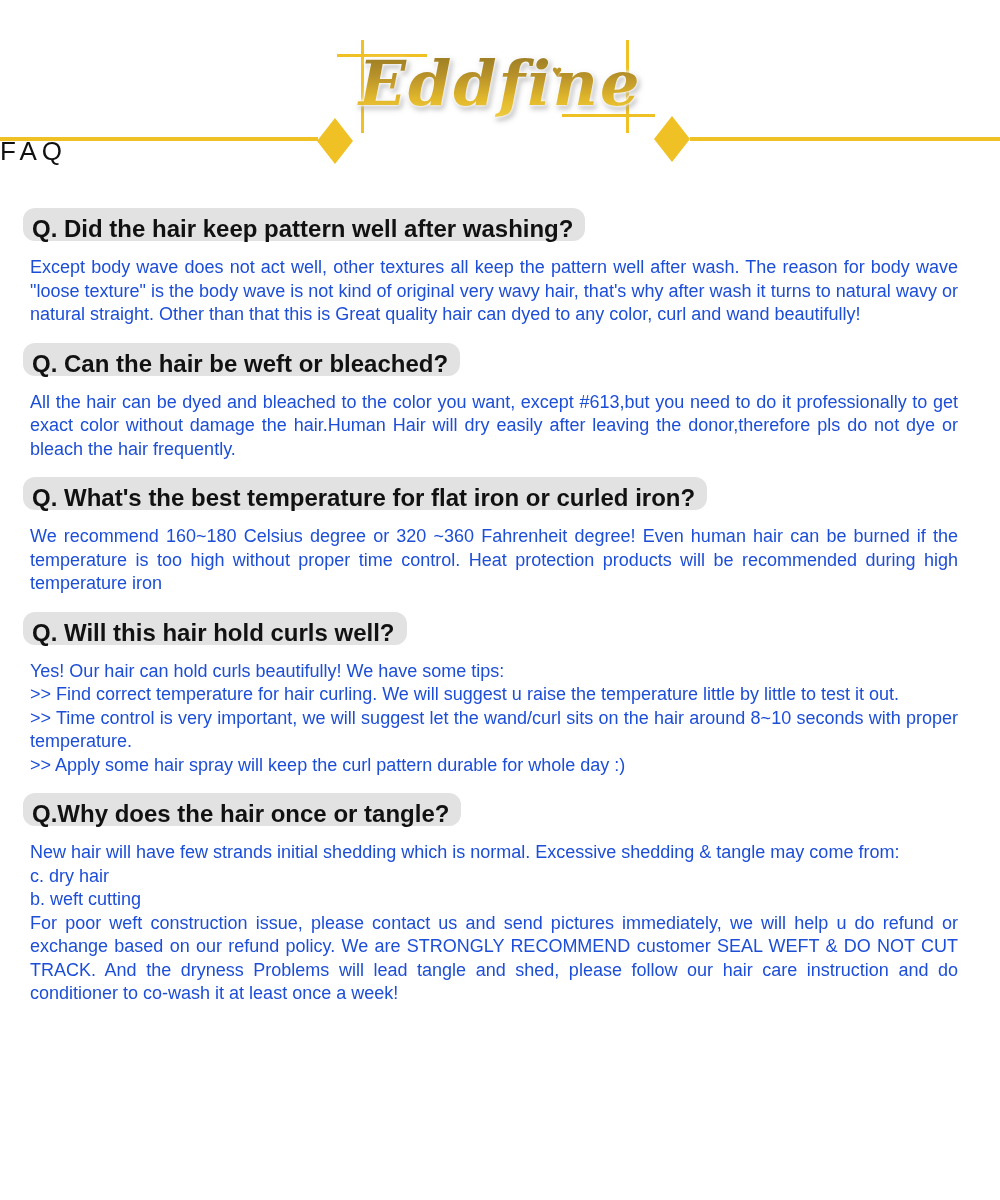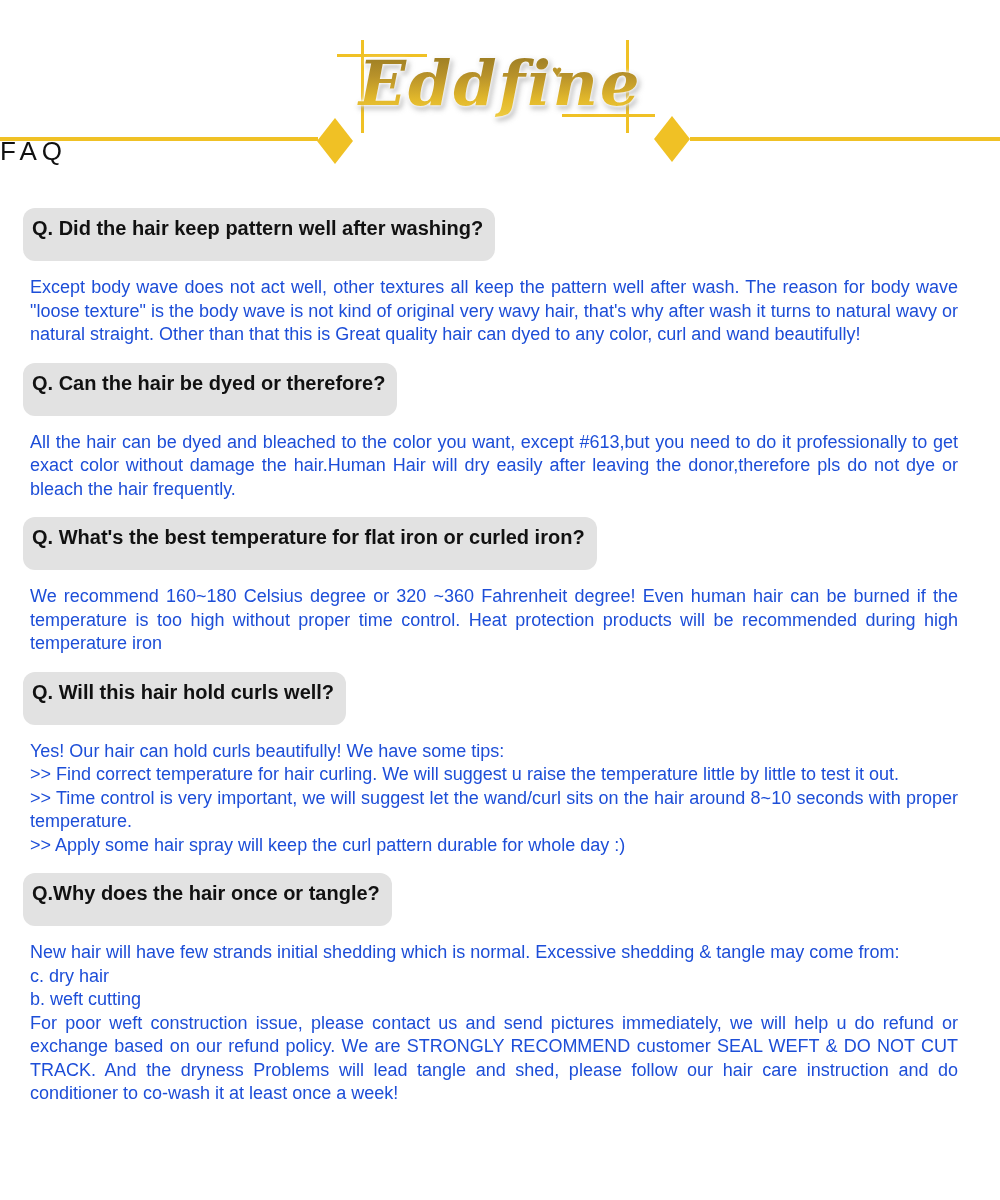--- a/index.html
+++ b/index.html
@@ -39,22 +39,22 @@
     filter:drop-shadow(0 0 1px #ffffff);
   }
   .faq-title{
     position:absolute;top:136px;left:0;right:0;text-align:left;
     font-size:26px;letter-spacing:5px;color:#111;font-weight:500;
   }
   
   .main{padding:0 42px 0 30px;}
   .chip{
     display:inline-block;background:#E2E2E2;border-radius:12px;
-    padding:8px 12px 20px 9px;margin-left:-7px;
-    font-size:20px;font-weight:bold;color:#111;line-height:25px;
+    padding:8px 12px 0 9px;margin-left:-7px;
+    font-size:24px;font-weight:bold;color:#111;line-height:25px;
   }
   .answer{
     margin:15px 0 16px 0;
     font-size:18px;line-height:23.5px;text-align:justify;color:#1d4ed8;
   }
   .answer .line{text-align:justify;}
 </style>
 </head>
 <body>
 
@@ -77,21 +77,21 @@
 <div class="main">
 
   <section>
     <div class="chip">Q. Did the hair keep pattern well after washing?</div>
     <div class="answer">
       <div class="line">Except body wave does not act well, other textures all keep the pattern well after wash. The reason for body wave "loose texture" is the body wave is not kind of original very wavy hair, that's why after wash it turns to natural wavy or natural straight. Other than that this is Great quality hair can dyed to any color, curl and wand beautifully!</div>
     </div>
   </section>
 
   <section>
-    <div class="chip">Q. Can the hair be dyed or therefore?</div>
+    <div class="chip">Q. Can the hair be weft or bleached?</div>
     <div class="answer">
       <div class="line">All the hair can be dyed and bleached to the color you want, except #613,but you need to do it professionally to get exact color without damage the hair.Human Hair will dry easily after leaving the donor,therefore pls do not dye or bleach the hair frequently.</div>
     </div>
   </section>
 
   <section>
     <div class="chip">Q. What's the best temperature for flat iron or curled iron?</div>
     <div class="answer">
       <div class="line">We recommend 160~180 Celsius degree or 320 ~360 Fahrenheit degree! Even human hair can be burned if the temperature is too high without proper time control. Heat protection products will be recommended during high temperature iron</div>
     </div>

